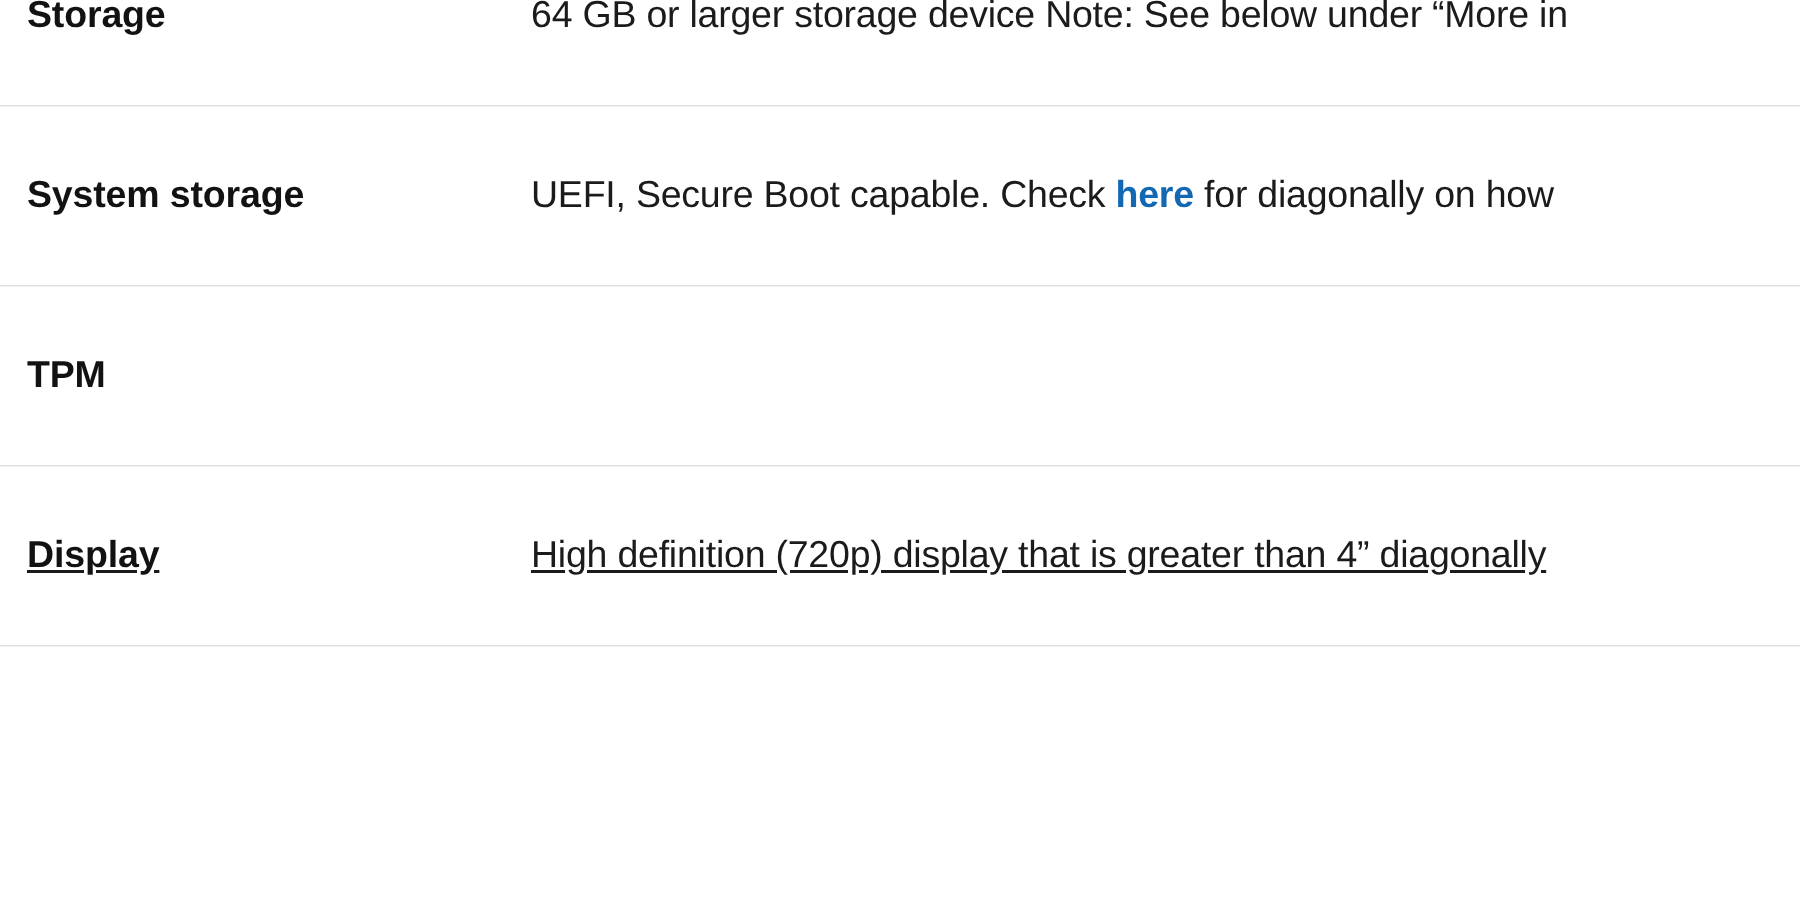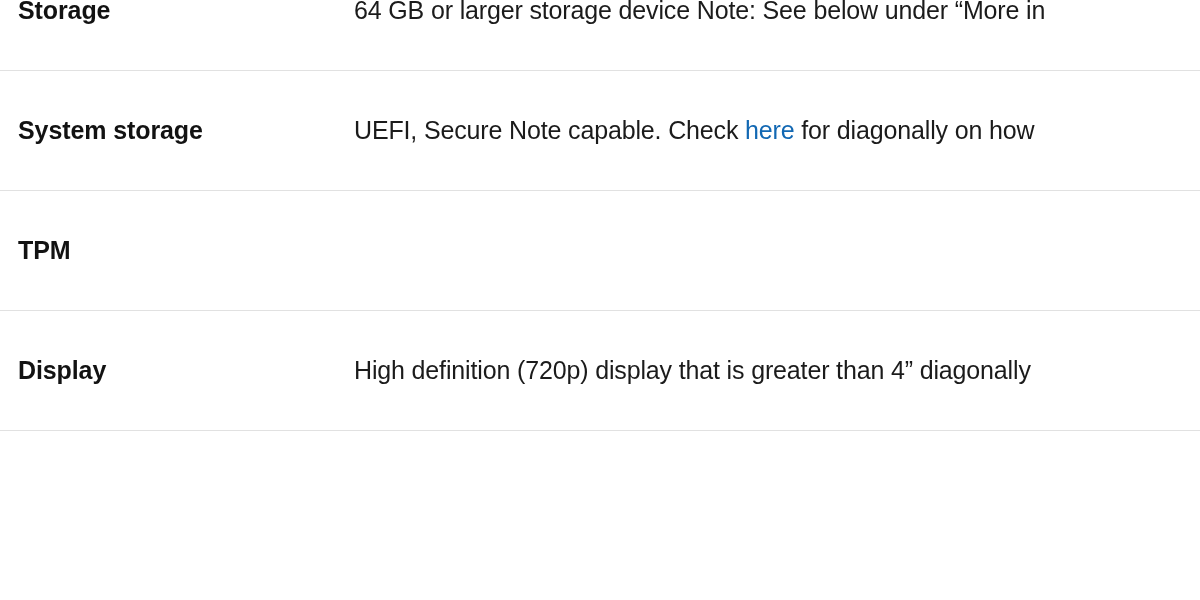--- a/index.html
+++ b/index.html
@@ -28,20 +28,21 @@
     position: relative;
     display: flex;
     align-items: center;
     height: 120px;
     box-sizing: border-box;
     border-bottom: 1.5px solid #e1e1e1;
     white-space: nowrap;
   }
   .req-row:last-child {
     border-bottom: 1.5px solid #e1e1e1;
+    text-decoration: underline;
   }
 
   .req-label {
     flex: 0 0 354px;
     width: 354px;
     padding-left: 18px;
     box-sizing: border-box;
     font-size: 25px;
     font-weight: bold;
     color: #121212;
@@ -56,36 +57,36 @@
     letter-spacing: -0.15px;
     overflow: hidden;
   }
 
   .req-value .seg {
     white-space: pre;
   }
 
   .link {
     color: #1268b3;
-    font-weight: normal;
+    font-weight: bold;
     text-decoration: none;
     cursor: pointer;
   }
 </style>
 </head>
 <body>
 
 <div id="requirements-table">
     <div class="req-row">
       <div class="req-label">Storage</div>
       <div class="req-value"><span class="seg">64 GB or larger storage device Note: See below under “More in</span></div>
     </div>
     <div class="req-row">
       <div class="req-label">System storage</div>
-      <div class="req-value"><span class="seg">UEFI, Secure Note capable. Check </span><a class="seg link" href="#">here</a><span class="seg"> for diagonally on how</span></div>
+      <div class="req-value"><span class="seg">UEFI, Secure Boot capable. Check </span><a class="seg link" href="#">here</a><span class="seg"> for diagonally on how</span></div>
     </div>
     <div class="req-row">
       <div class="req-label">TPM</div>
     </div>
     <div class="req-row">
       <div class="req-label">Display</div>
       <div class="req-value"><span class="seg">High definition (720p) display that is greater than 4” diagonally</span></div>
     </div>
   </div>
 

